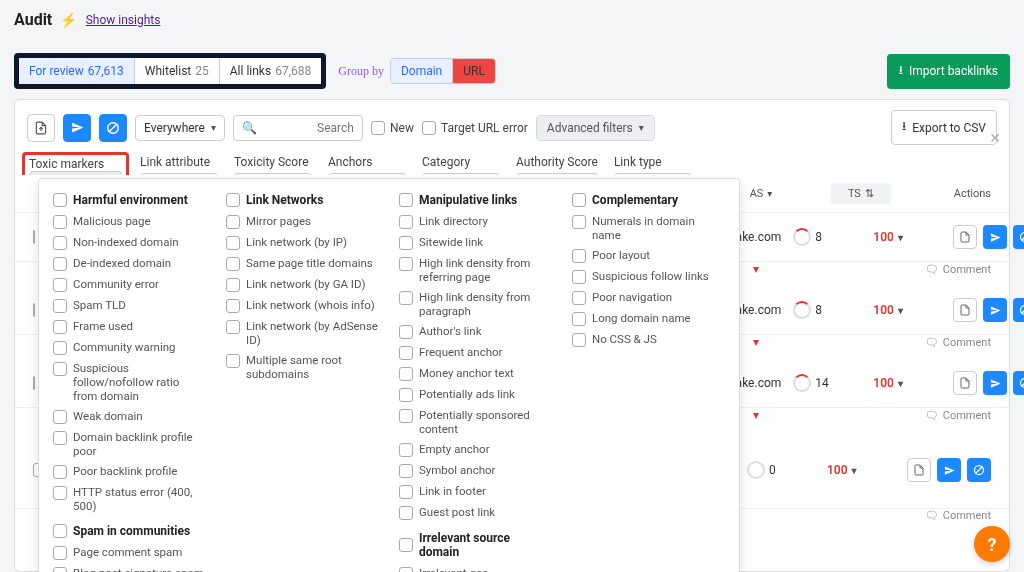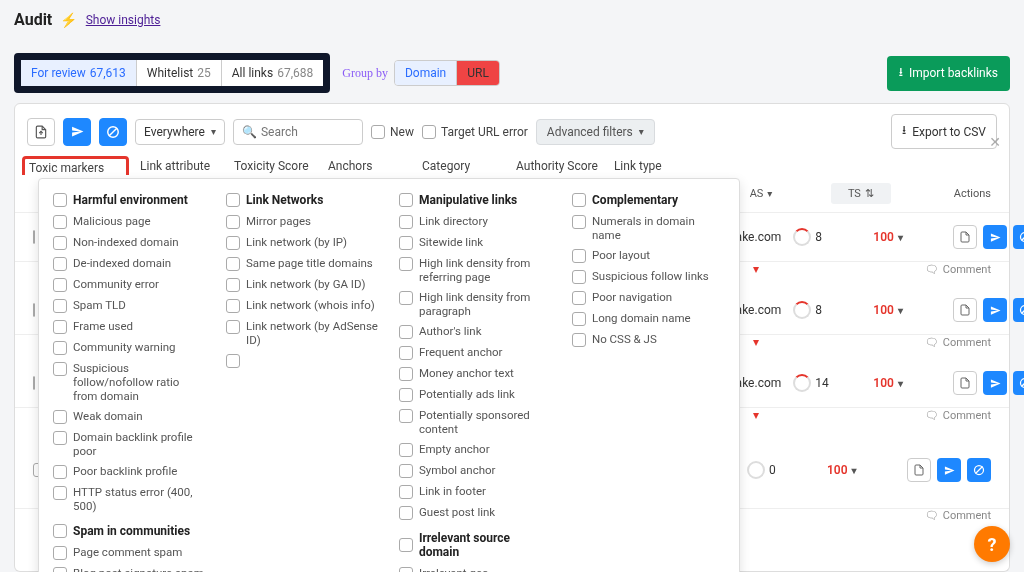--- a/index.html
+++ b/index.html
@@ -5,40 +5,40 @@
   * { box-sizing: border-box; margin: 0; padding: 0; font-family: -apple-system, BlinkMacSystemFont, "Segoe UI", Roboto, Arial, sans-serif; }
   body { background: #f4f5f7; width: 1024px; height: 572px; overflow: hidden; font-size: 12px; color: #333; position: relative; }
   .page { padding: 10px 14px 0; }
 
   .header-row { display: flex; align-items: center; gap: 8px; margin-bottom: 24px; }
   .audit-title { font-size: 16px; font-weight: 700; color: #222; }
   .bolt { color: #ff8c00; font-size: 14px; }
   .insights-link { color: #4c1d95; text-decoration: underline; font-size: 12px; }
 
   .tabs-row { display: flex; align-items: center; gap: 0; margin-bottom: 10px; }
-  .tab-group { display: flex; border: 7px solid #0f172a; border-radius: 4px; overflow: hidden; align-items: center; }
+  .tab-group { display: flex; border: 5px solid #0f172a; border-radius: 4px; overflow: hidden; align-items: center; }
   .tab { padding: 6px 10px; border-right: 1px solid #ccc; background: #fff; display: flex; gap: 4px; align-items: center; cursor: pointer; }
   .tab:last-child { border-right: none; }
   .tab.active { background: #e8f0ff; color: #2a6cff; }
   .tab .count { color: #888; }
   .tab.active .count { color: #2a6cff; }
   .group-by { margin-left: 12px; color: #8b5cf6; font-family: Liberation Serif, serif; }
   .pill-group { display: inline-flex; border: 1px solid #ccc; border-radius: 4px; overflow: hidden; margin-left: 6px; }
   .pill { padding: 5px 10px; background: #ef4444; border-right: 1px solid #ccc; cursor: pointer; }
   .pill:last-child { border-right: none; }
   .pill.active { background: #e8f0ff; color: #2a6cff; }
   .import-btn { margin-left: auto; background: #0a9b5a; color: #fff; border: none; border-radius: 4px; padding: 7px 12px; cursor: pointer; display: flex; align-items: center; gap: 6px; font-size: 12px; }
 
   .card { background: #fff; border: 1px solid #ddd; border-radius: 6px; padding: 10px 12px; position: relative; }
   .toolbar { display: flex; align-items: center; gap: 8px; margin-bottom: 10px; }
   .icon-btn { width: 28px; height: 28px; border: 1px solid #ccc; border-radius: 4px; display: inline-flex; align-items: center; justify-content: center; background: #fff; cursor: pointer; }
   .icon-btn.blue { background: #1e88ff; border-color: #1e88ff; color: #fff; }
   .dropdown { border: 1px solid #ccc; border-radius: 4px; background: #fff; padding: 5px 8px; display: inline-flex; align-items: center; gap: 6px; cursor: pointer; color:#333;}
   .search-box { display: flex; align-items: center; border: 1px solid #ccc; border-radius: 4px; padding: 5px 8px; width: 130px; background: #fff; }
-  .search-box input { border: none; outline: none; width: 100%; font-size: 12px; }
+  .search-box input { border: none; outline: none; width: 100%; font-size: 12px; text-align: right; }
   .chk { width: 14px; height: 14px; border: 1px solid #aaa; border-radius: 3px; display: inline-block; vertical-align: middle; background:#fff;}
   .chk-label { display: inline-flex; align-items: center; gap: 5px; color:#444;}
   .adv-filters { background: #eceff1; border: 1px solid #d8dbde; border-radius: 4px; padding: 5px 10px; color: #555; display: inline-flex; align-items: center; gap: 6px; cursor: pointer; }
   .export-btn { margin-left: auto; border: 1px solid #ccc; border-radius: 4px; background: #fff; padding: 6px 10px; display: inline-flex; align-items: center; gap: 6px; cursor: pointer; }
 
   .filters-row { display: flex; gap: 16px; margin-top: 6px; position: relative; }
   .filter-col { display: flex; flex-direction: column; gap: 4px; }
   .filter-label { font-size: 12px; color: #444; }
   .filter-select { border: 1px solid #ccc; border-radius: 4px; background: #fff; padding: 5px 12px; display: flex; align-items: center; justify-content: space-between; gap: 28px; min-width: 78px; color: #888; cursor: pointer; }
   .hlbox { border: 3px solid #e5352c; border-radius: 4px; padding: 2px 4px 4px 4px; margin:-3px -5px; }
@@ -512,20 +512,21 @@
         <div class="opt">
           <span class="chk"></span>
           <span>Link network (whois info)</span>
         </div>
         <div class="opt">
           <span class="chk"></span>
           <span>Link network (by AdSense ID)</span>
         </div>
         <div class="opt">
           <span class="chk"></span>
+          <span>Multiple same root subdomains</span>
         </div>
       </div>
   </div>
   <div class="panel-col">
     <div class="group-head">
         <span class="chk"></span>
         <span>Manipulative links</span>
       </div>
     <div id="g-manip">
         <div class="opt">

